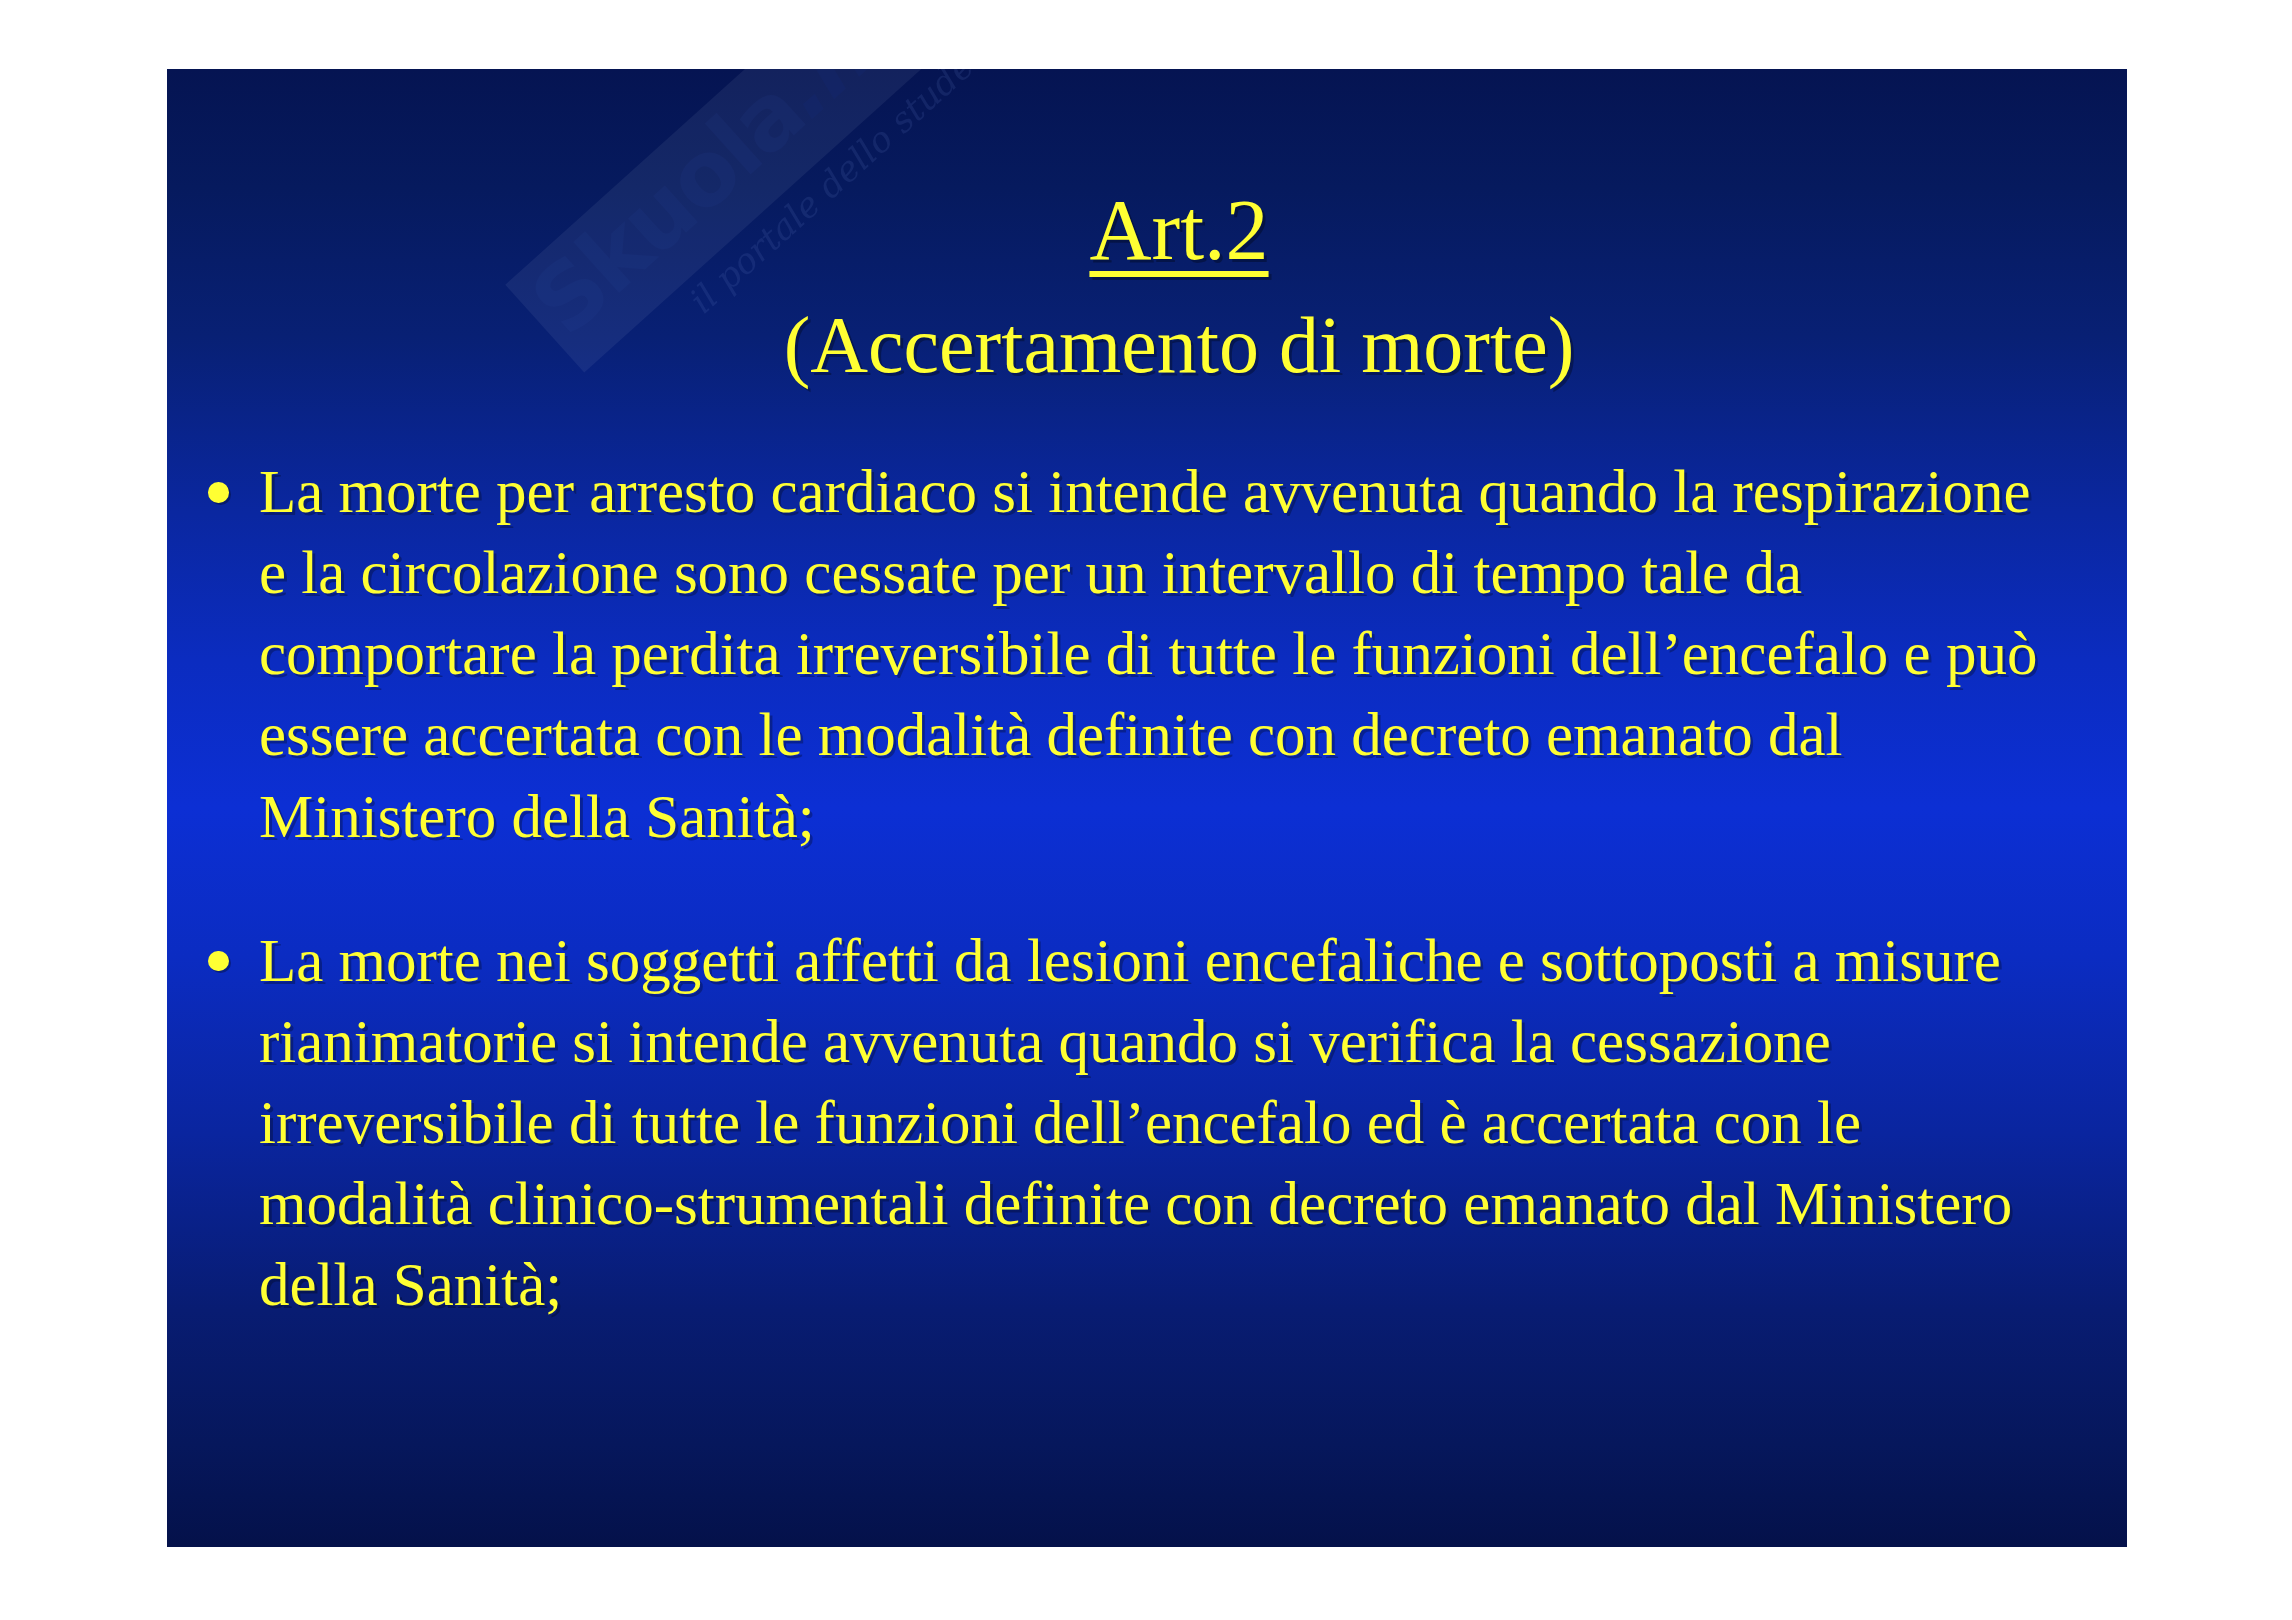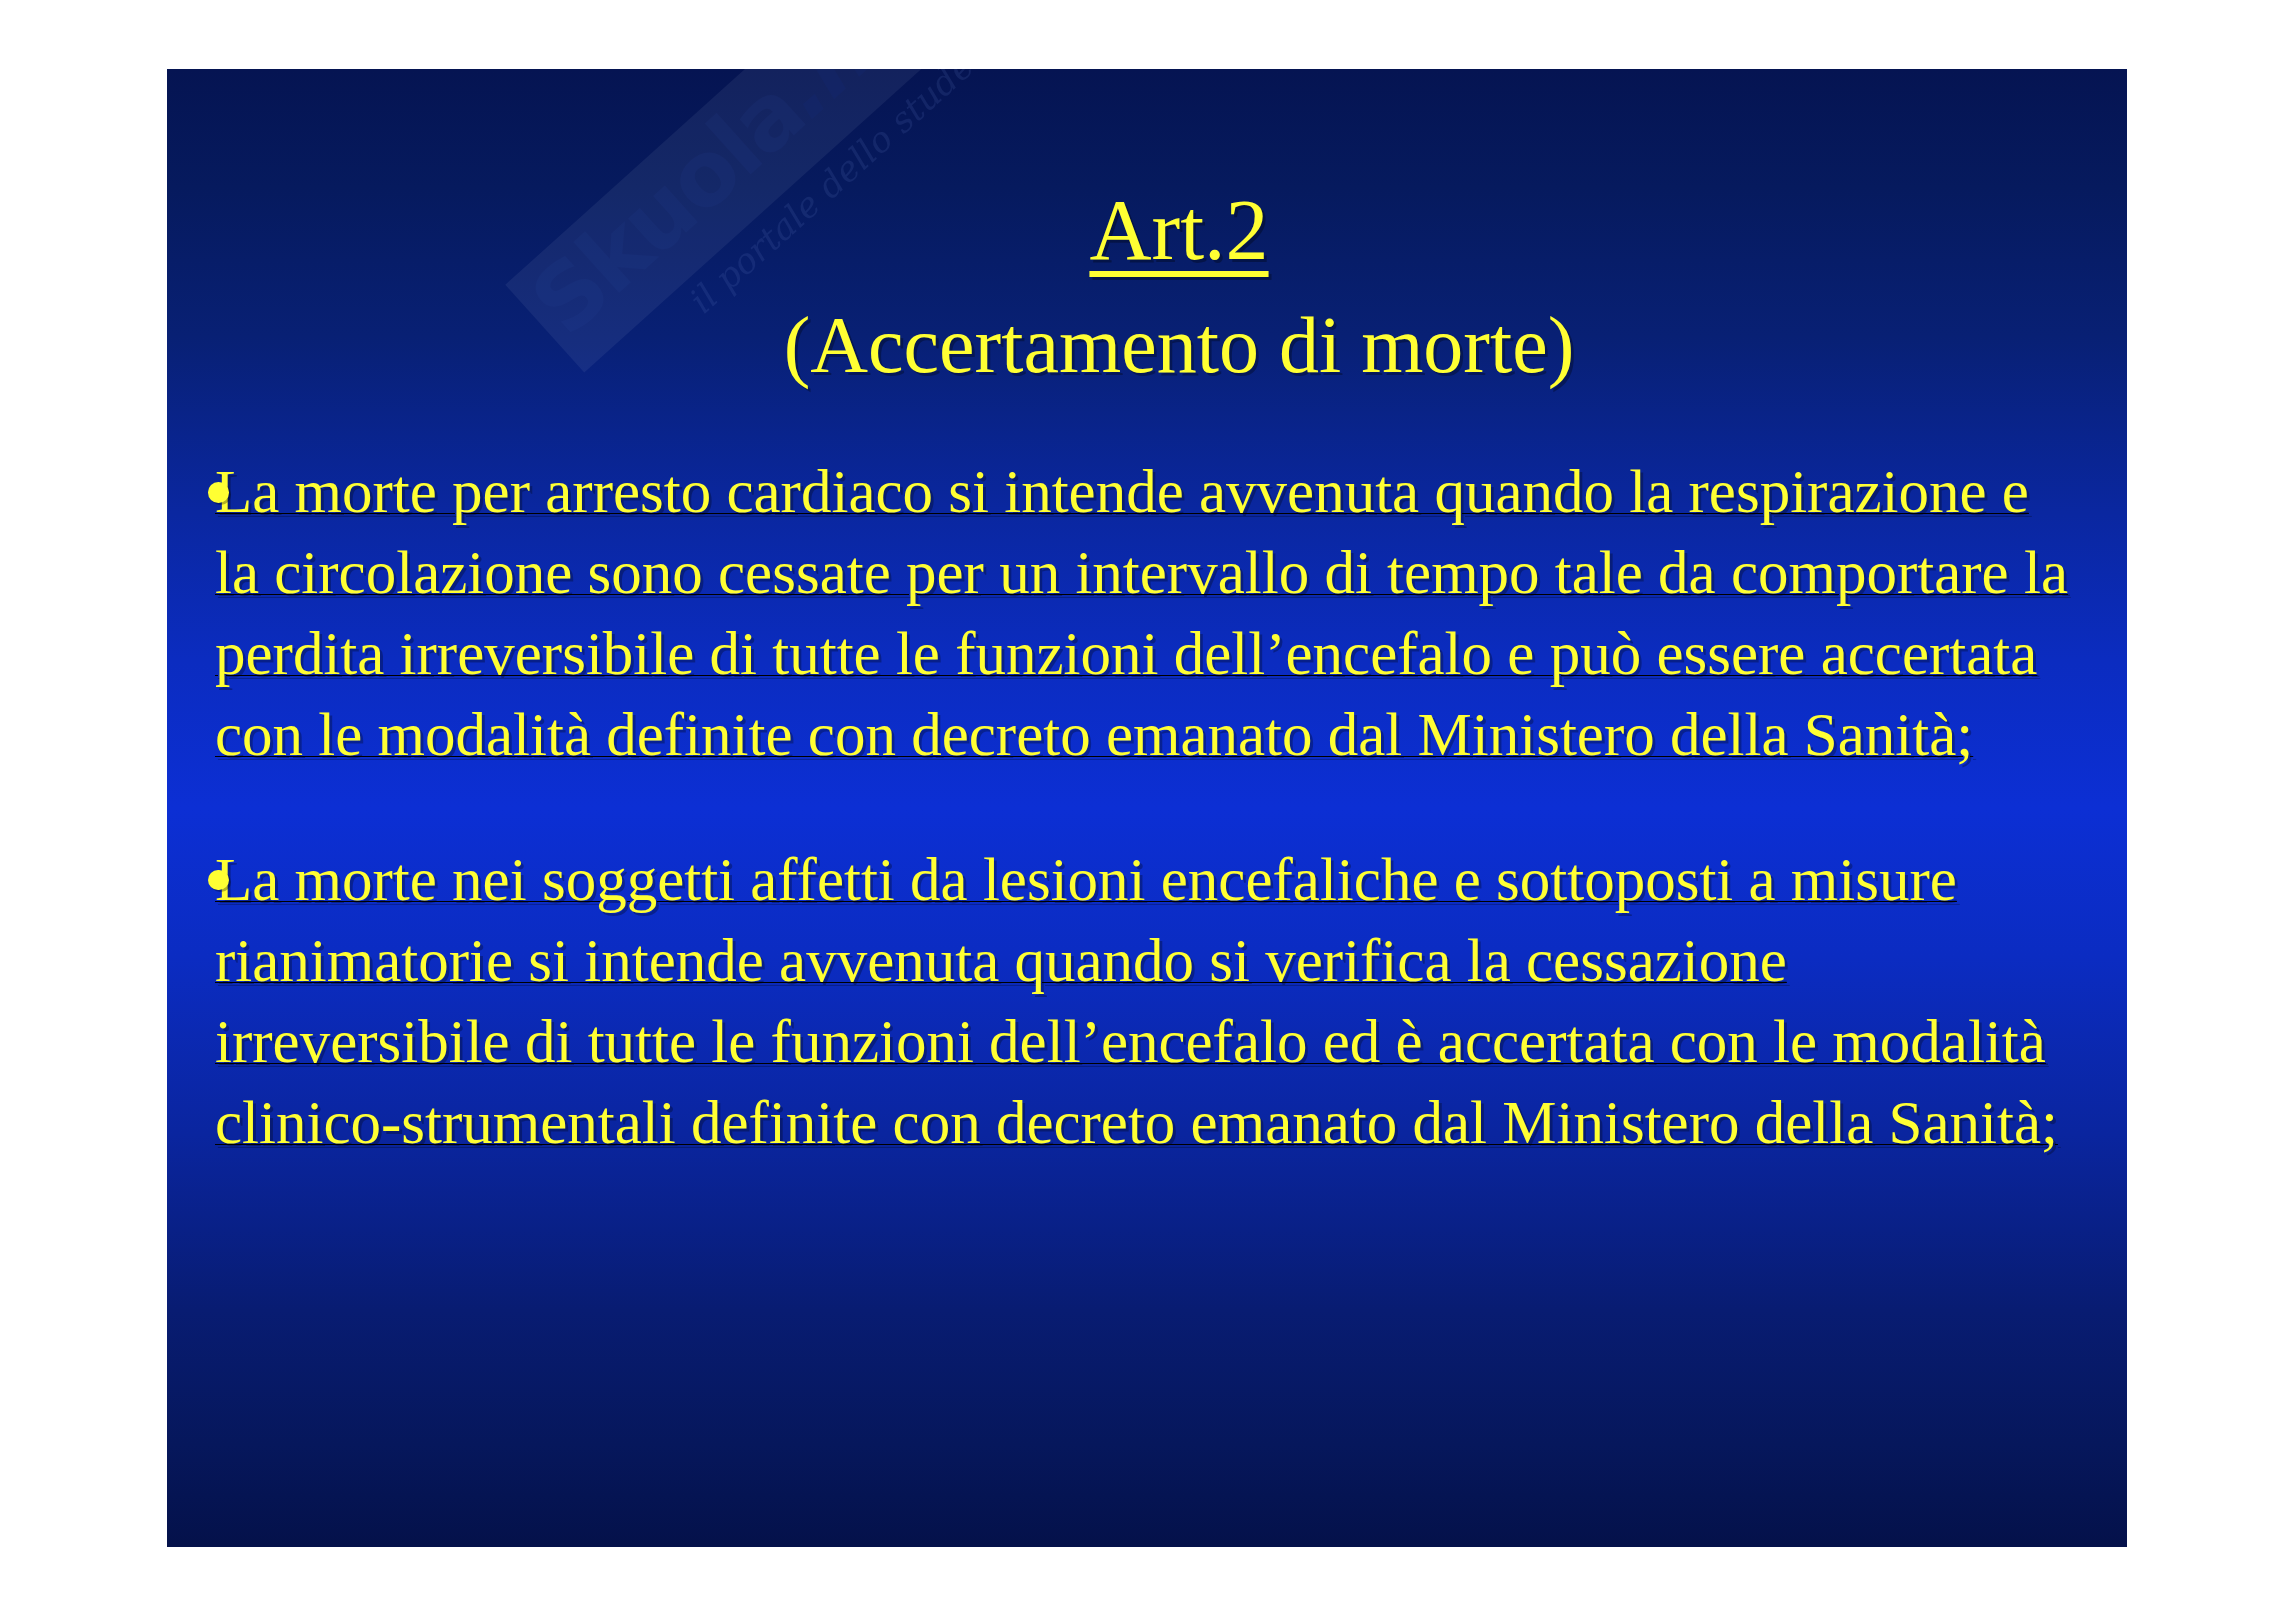--- a/index.html
+++ b/index.html
@@ -127,23 +127,22 @@
   
   #body {
     position: absolute;
     left: 0;
     top: 382px;
     width: 1960px;
   }
   .bullet {
     position: relative;
     margin: 0 0 0 0;
-    padding-left: 48px;
+    padding-left: 92px;
     padding-right: 59px;
-    text-decoration: underline;
   }
   .bullet + .bullet { margin-top: 63px; }
   .bullet-dot {
     position: absolute;
     left: 41px;
     top: 31px;
     width: 20.6px;
     height: 20.6px;
     border-radius: 50%;
     background: #ffff33;

